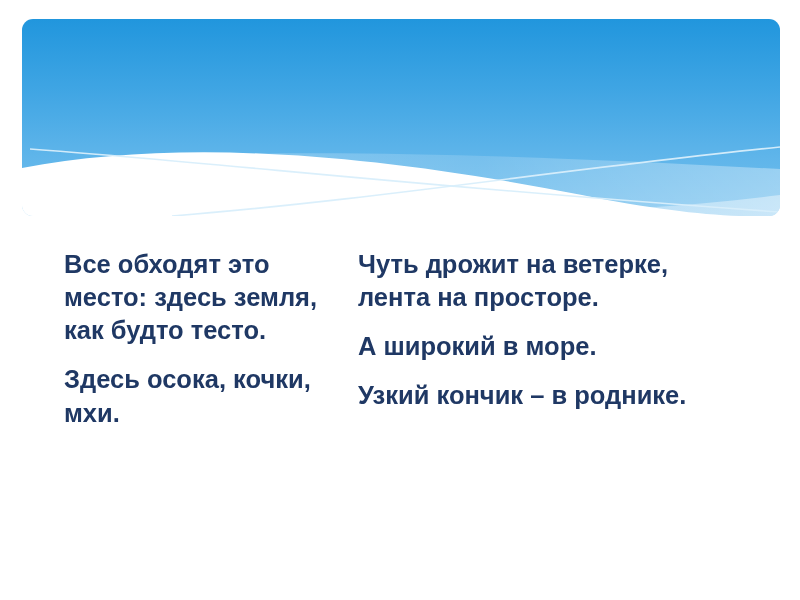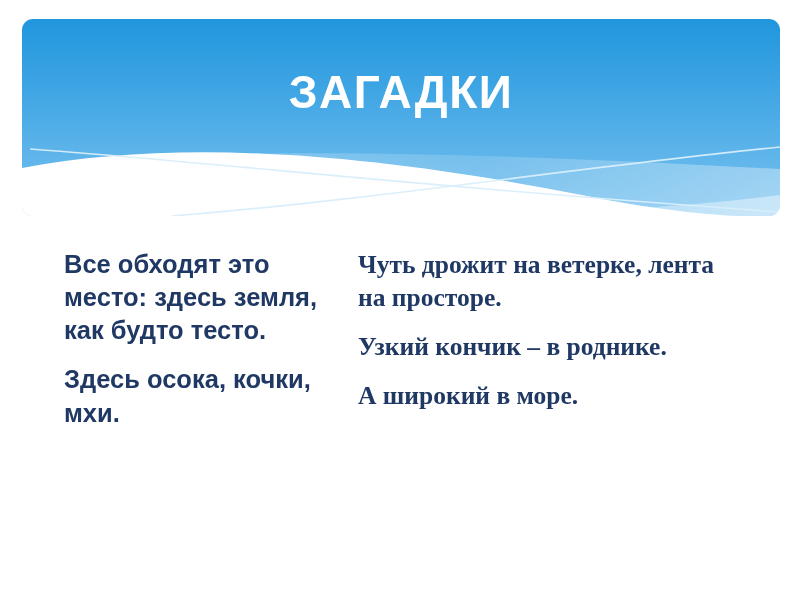--- a/index.html
+++ b/index.html
@@ -64,21 +64,20 @@
   }
   #riddle-column-left {
     width: 348px;
     padding-left: 64px;
     padding-right: 6px;
   }
   #riddle-column-right {
     width: 396px;
     padding-left: 10px;
     padding-right: 6px;
-    font-family: Liberation Serif, serif;
   }
   .riddle-line {
     color: #1f3864;
     font-size: 25.5px;
     font-weight: bold;
     line-height: 1.30;
     margin: 0 0 16px 0;
   }
   .riddle-line:last-child {
     margin-bottom: 0;
@@ -107,29 +106,28 @@
 
     <path d="M 0,165 C 260,196 520,206 758,176 L 758,197 L 0,197 Z" fill="url(#softBandGrad)"></path>
 
     <path d="M 0,149 C 150,121 330,131 560,176 C 650,194 710,199 758,197 L 758,197 L 0,197 Z" fill="#ffffff"></path>
 
     <path d="M 8,130 C 200,144 400,168 758,193" fill="none" stroke="#d8eefb" stroke-width="1.6" stroke-opacity="0.95"></path>
 
     <path d="M 150,197 C 360,180 540,150 758,128" fill="none" stroke="#d8eefb" stroke-width="1.6" stroke-opacity="0.95"></path>
   </svg>
 
-  <div id="banner-title">ЗАГАДКИ</div>
 </div>
 
 <div id="riddles-area">
 
   <div class="riddle-column" id="riddle-column-left">
     <p class="riddle-line">Все обходят это место: здесь земля, как будто тесто.</p>
     <p class="riddle-line">Здесь осока, кочки, мхи.</p>
   </div>
 
   <div class="riddle-column" id="riddle-column-right">
     <p class="riddle-line">Чуть дрожит на ветерке, лента на просторе.</p>
+    <p class="riddle-line">А широкий в море.</p>
     <p class="riddle-line">Узкий кончик – в роднике.</p>
-    <p class="riddle-line">А широкий в море.</p>
   </div>
 
 </div>
 
 </body></html>

